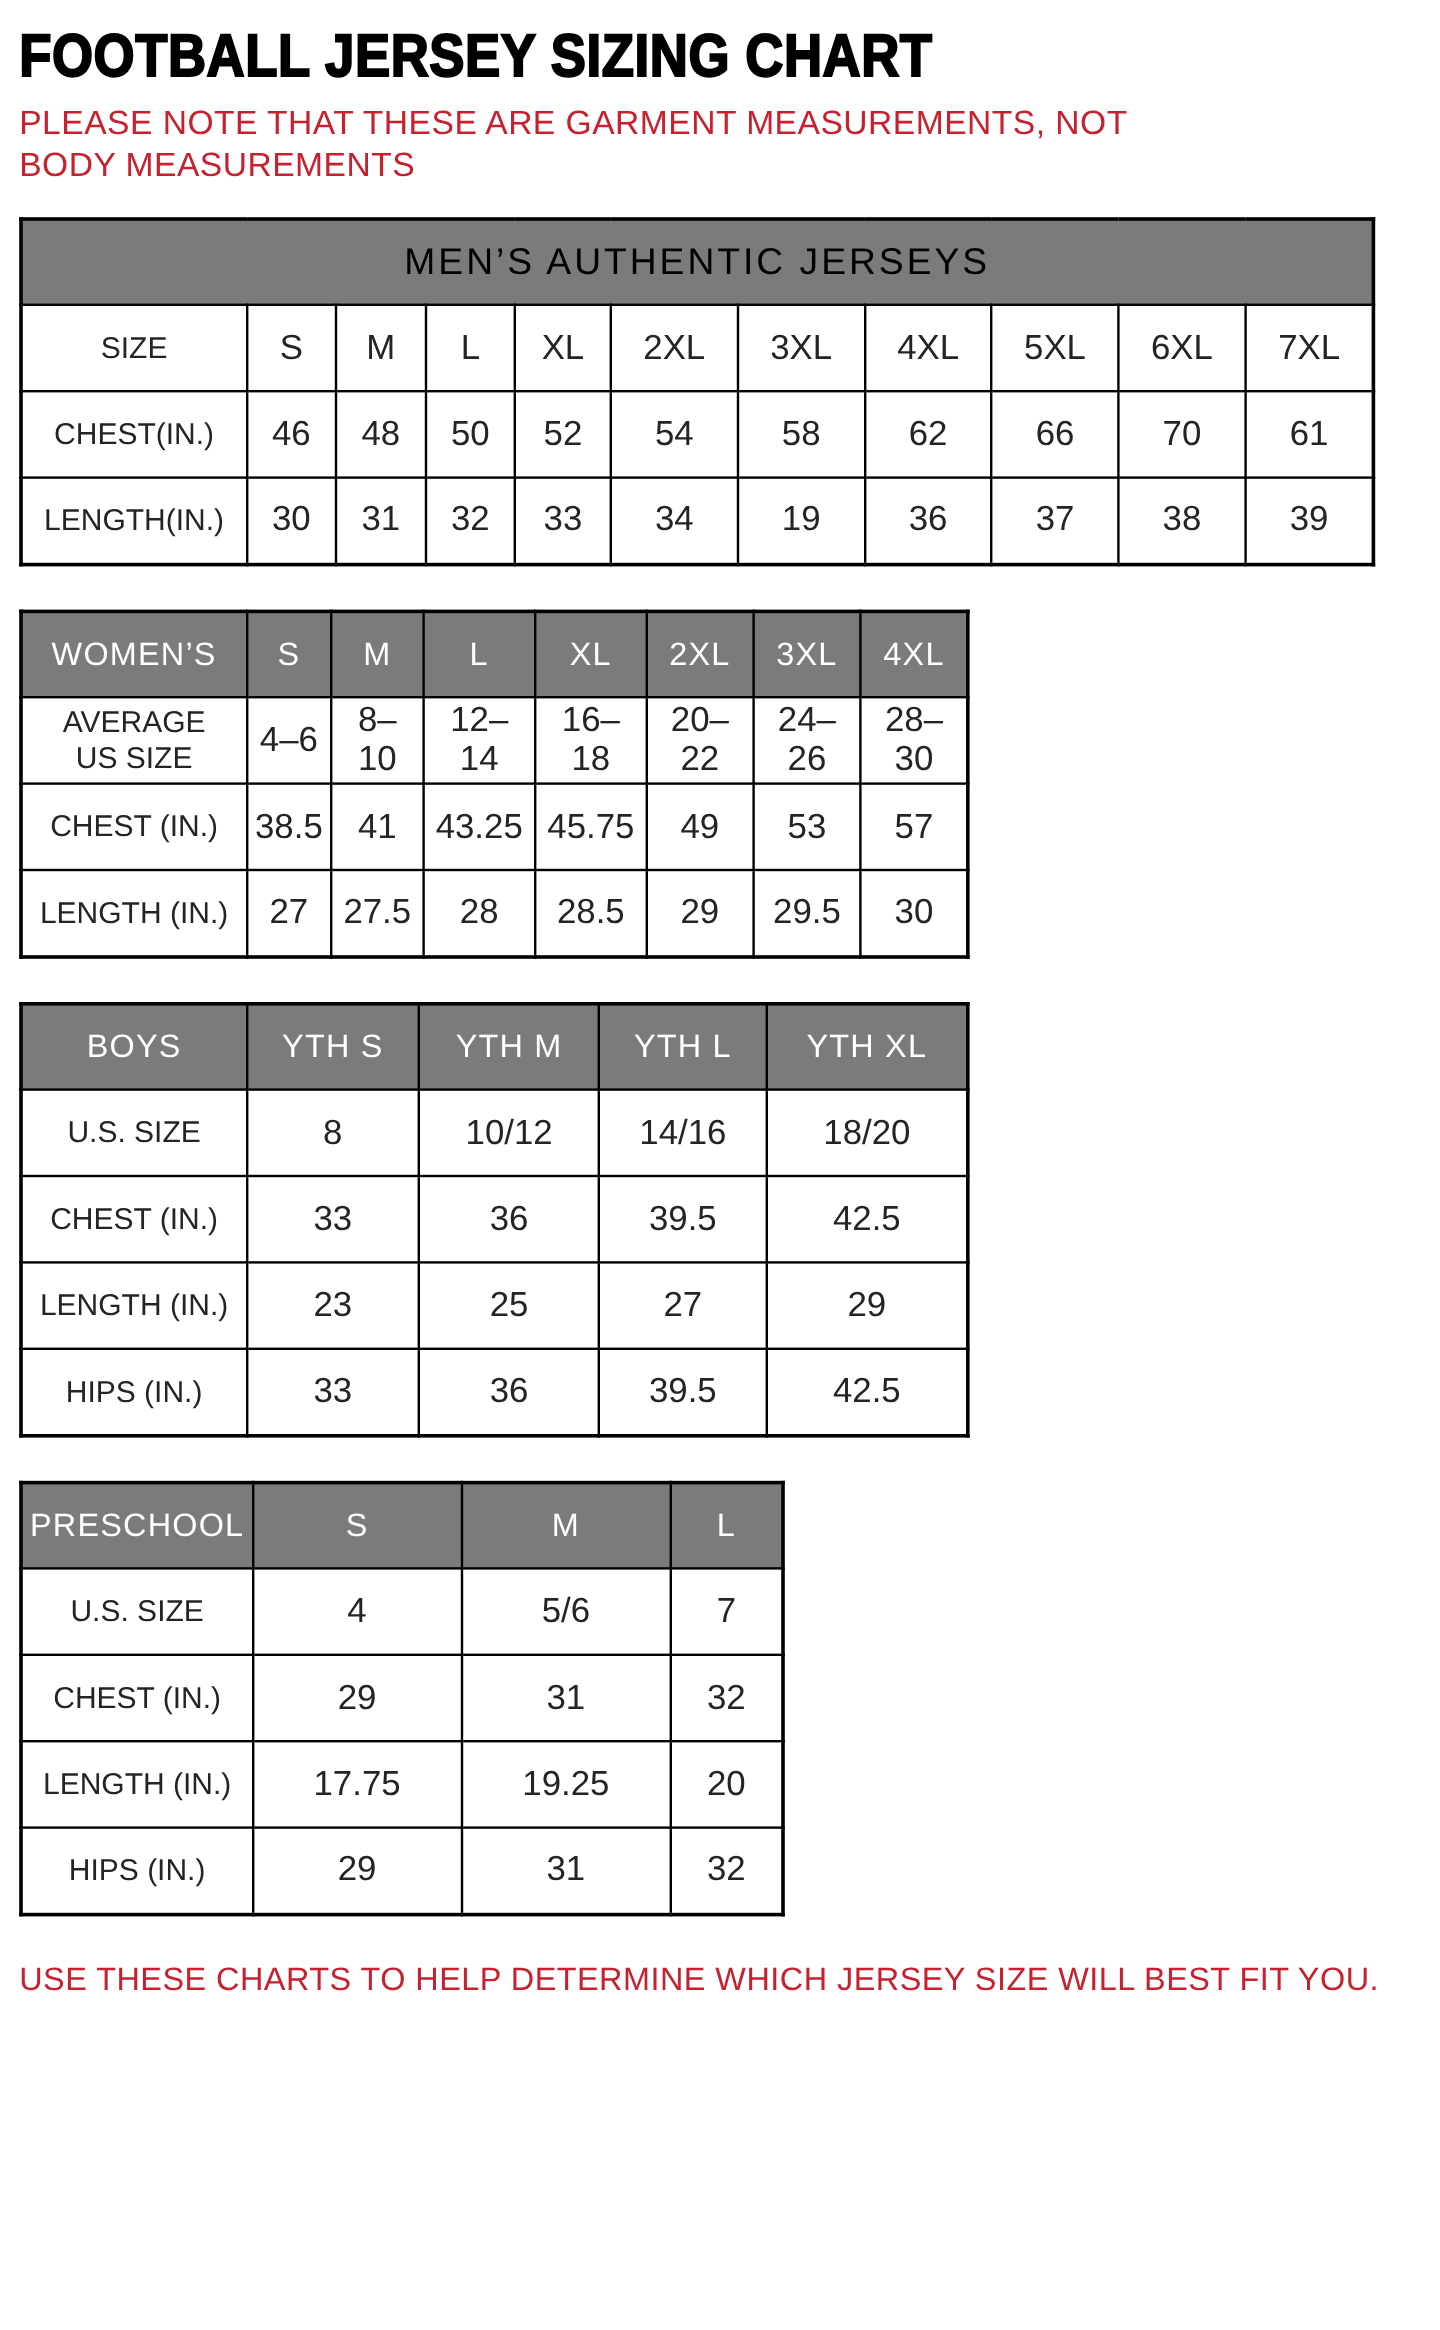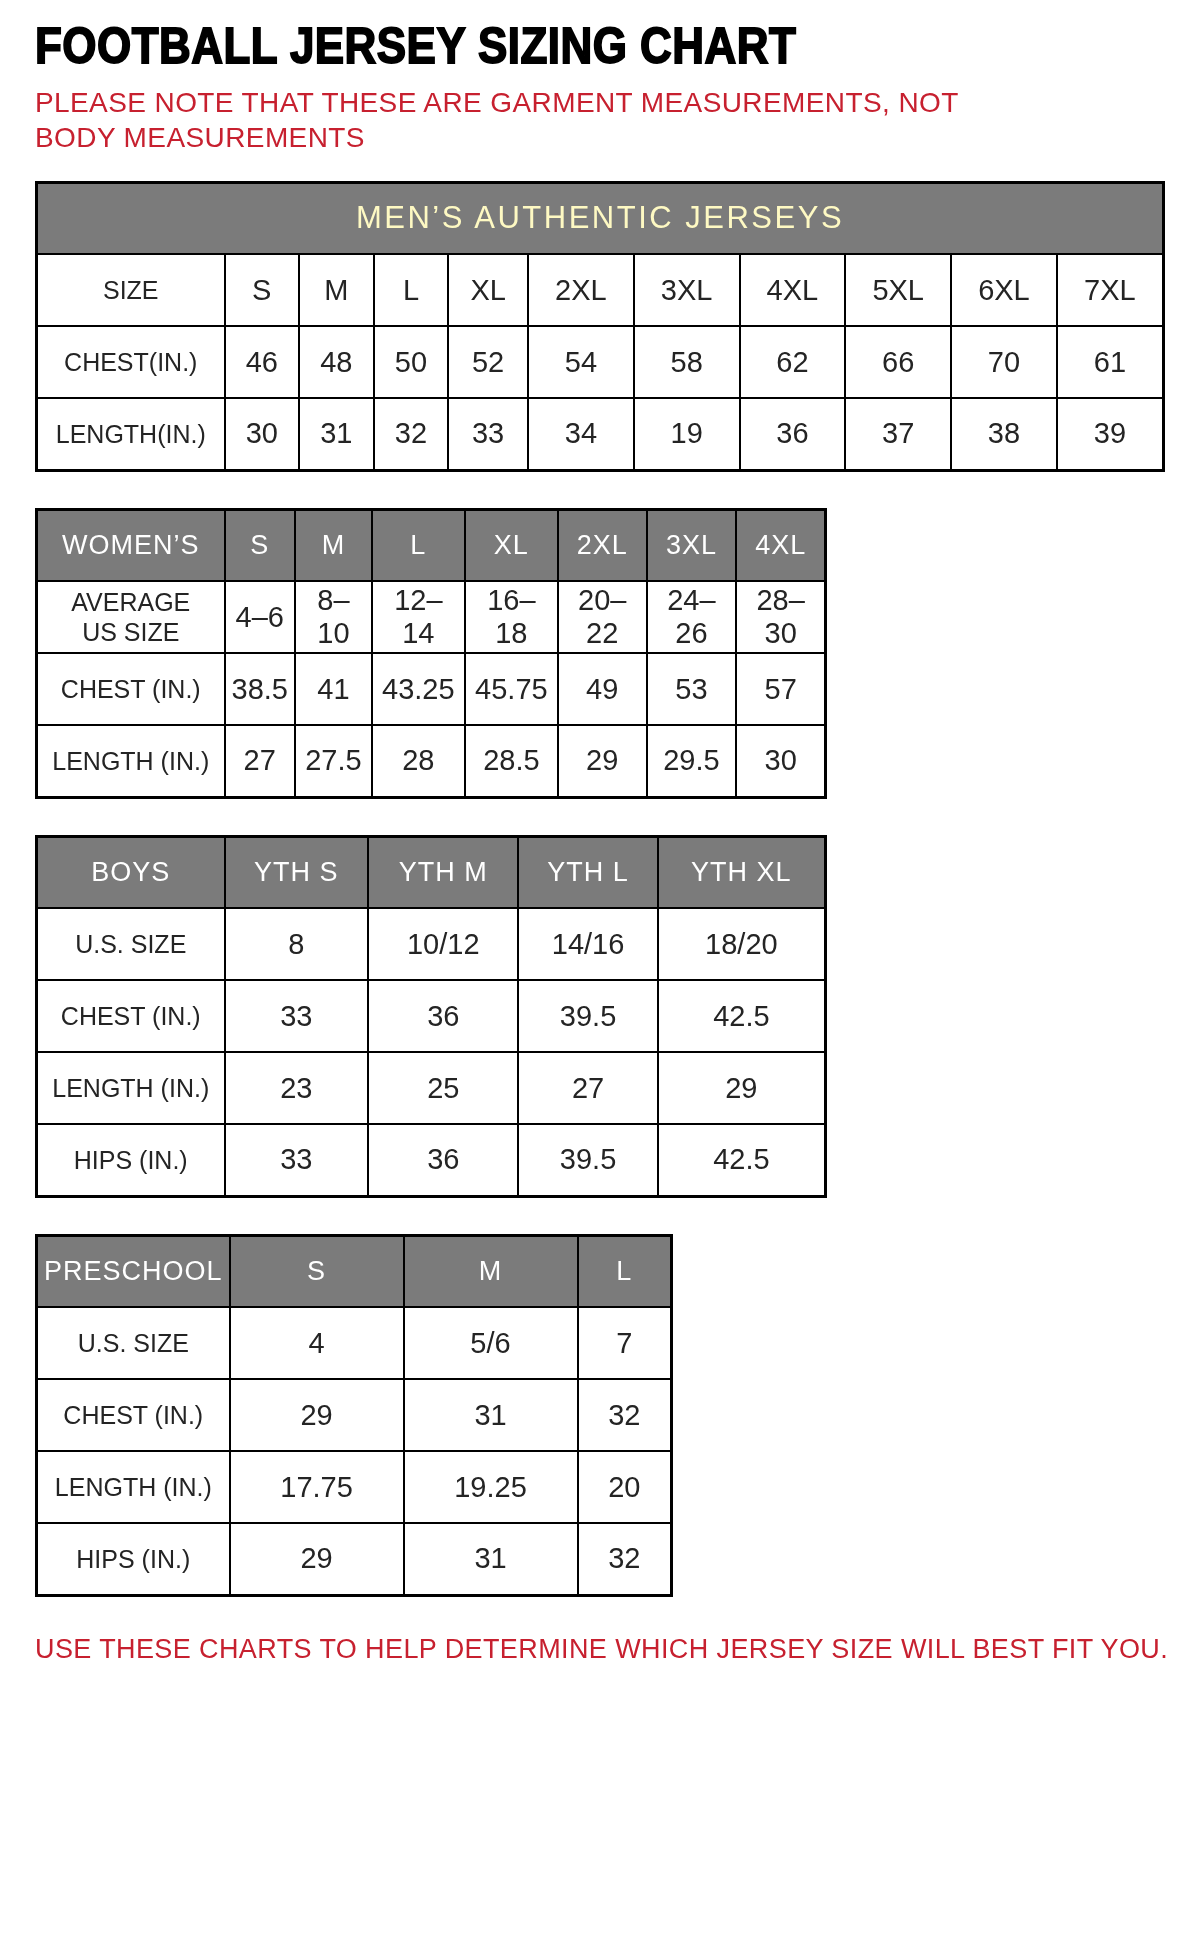--- a/index.html
+++ b/index.html
@@ -4,21 +4,21 @@
 <style>
   * { box-sizing: border-box; }
   html, body { margin: 0; padding: 0; }
   body {
     width: 1200px;
     min-height: 1942px;
     background: #ffffff;
     font-family: "Liberation Sans", "DejaVu Sans", sans-serif;
     color: var(--text-dark, #242424);
   }
-  .page { padding: 20px 35px 30px 35px; }
+  .page { padding: 20px 35px 30px 16px; }
 
   h1.page-title {
     margin: 0 0 12px 0;
     font-size: 50px;
     line-height: 1.05;
     color: #000;
   }
   .title-inner {
     display: inline-block;
     font-weight: 700;
@@ -48,21 +48,21 @@
   .tbl th, .tbl td {
     border: 2px solid var(--border-black, #000);
     text-align: center;
     vertical-align: middle;
     height: 72px;
     padding: 2px 6px;
     font-weight: 400;
   }
   .tbl-title {
     background: var(--header-gray, #7b7b7b);
-    color: #fef9c3;
+    color: #000000;
     font-size: 31px;
     letter-spacing: 2.5px;
     height: 76px;
   }
   .hdr-cell {
     background: var(--header-gray, #7b7b7b);
     color: #ffffff;
     font-size: 27px;
     letter-spacing: 1px;
   }

